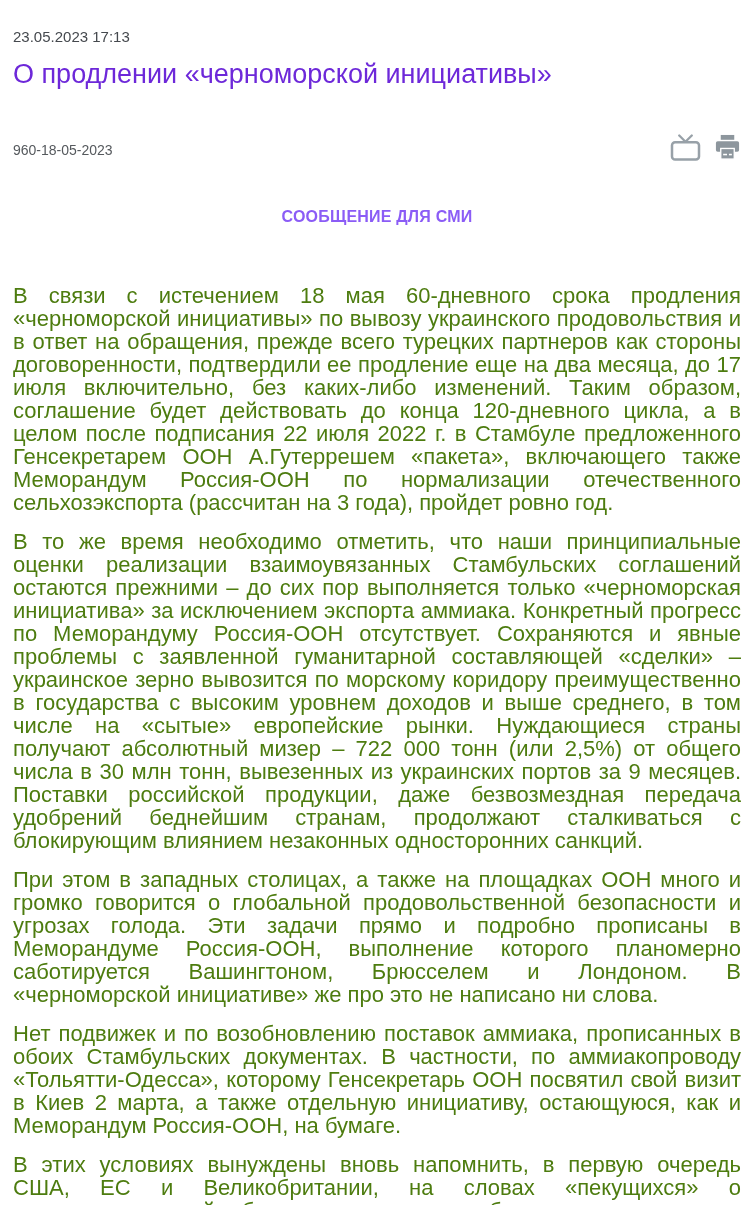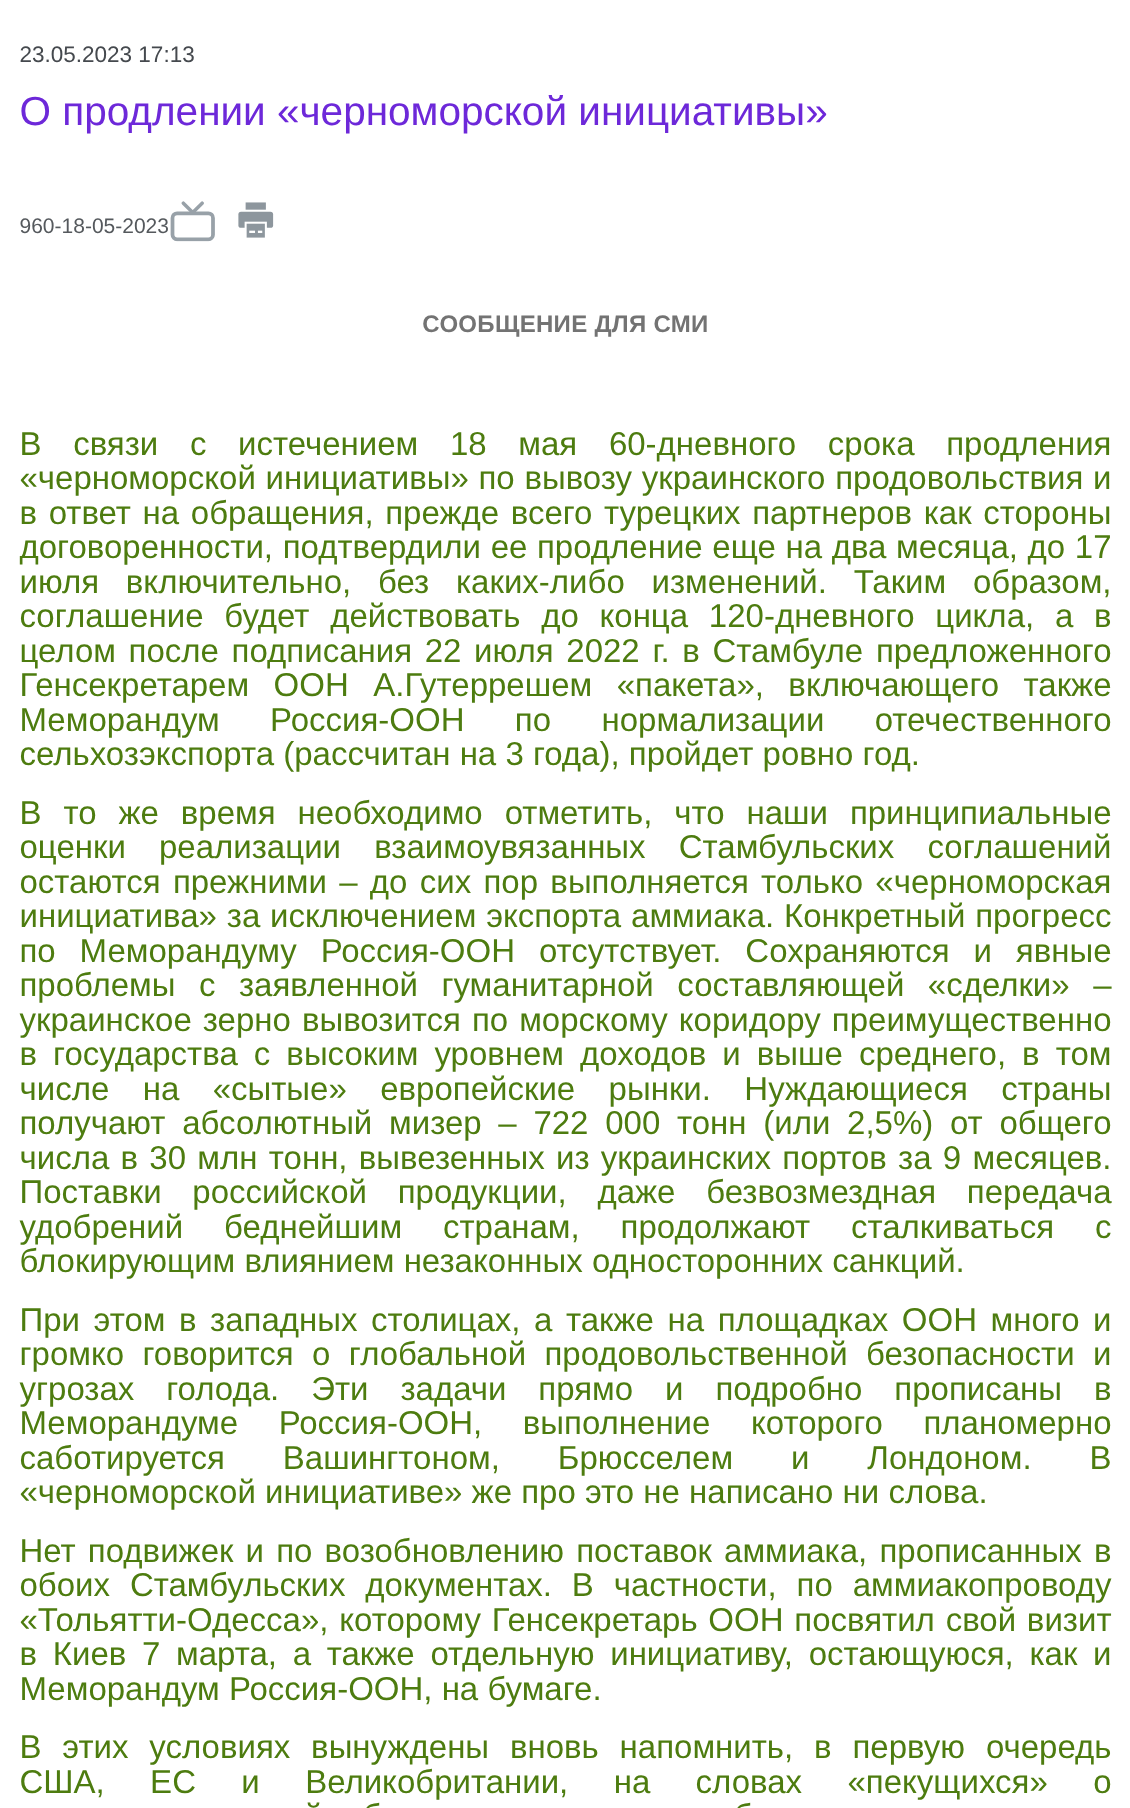--- a/index.html
+++ b/index.html
@@ -19,21 +19,21 @@
     margin: 13px 0 0 0;
     font-size: 27px;
     font-weight: 400;
     color: #6d28d9;
     line-height: 1.2;
   }
 
   .meta-row {
     margin-top: 44px;
     display: flex;
-    justify-content: flex-start;
+    justify-content: space-between;
     align-items: flex-end;
   }
   .doc-number {
     font-size: 14px;
     color: #55595d;
     padding-bottom: 3px;
   }
   .tools { display: flex; gap: 13px; align-items: center; }
   .tool {
     display: inline-flex;
@@ -41,21 +41,21 @@
     justify-content: center;
     cursor: pointer;
     text-decoration: none;
   }
 
   .kicker {
     margin-top: 47px;
     text-align: center;
     font-size: 16px;
     font-weight: 700;
-    color: #737373;
+    color: #8b5cf6;
     letter-spacing: .2px;
   }
 
   .article-body { margin-top: 58px; }
   .article-body p {
     margin: 16px 0 14px 0;
     font-size: 22px;
     line-height: 23px;
     text-align: justify;
     color: #4d7c0f;
@@ -116,21 +116,21 @@
       </a>
     </div>
   </div>
 
   <div class="kicker">СООБЩЕНИЕ ДЛЯ СМИ</div>
 
   <div class="article-body">
     <p>В связи с истечением 18 мая 60-дневного срока продления «черноморской инициативы» по вывозу украинского продовольствия и в ответ на обращения, прежде всего турецких партнеров как стороны договоренности, подтвердили ее продление еще на два месяца, до 17 июля включительно, без каких-либо изменений. Таким образом, соглашение будет действовать до конца 120-дневного цикла, а в целом после подписания 22 июля 2022 г. в Стамбуле предложенного Генсекретарем ООН А.Гутеррешем «пакета», включающего также Меморандум Россия-ООН по нормализации отечественного сельхозэкспорта (рассчитан на 3 года), пройдет ровно год.</p>
     <p>В то же время необходимо отметить, что наши принципиальные оценки реализации взаимоувязанных Стамбульских соглашений остаются прежними – до сих пор выполняется только «черноморская инициатива» за исключением экспорта аммиака. Конкретный прогресс по Меморандуму Россия-ООН отсутствует. Сохраняются и явные проблемы с заявленной гуманитарной составляющей «сделки» – украинское зерно вывозится по морскому коридору преимущественно в государства с высоким уровнем доходов и выше среднего, в том числе на «сытые» европейские рынки. Нуждающиеся страны получают абсолютный мизер – 722 000 тонн (или 2,5%) от общего числа в 30 млн тонн, вывезенных из украинских портов за 9 месяцев. Поставки российской продукции, даже безвозмездная передача удобрений беднейшим странам, продолжают сталкиваться с блокирующим влиянием незаконных односторонних санкций.</p>
     <p>При этом в западных столицах, а также на площадках ООН много и громко говорится о глобальной продовольственной безопасности и угрозах голода. Эти задачи прямо и подробно прописаны в Меморандуме Россия-ООН, выполнение которого планомерно саботируется Вашингтоном, Брюсселем и Лондоном. В «черноморской инициативе» же про это не написано ни слова.</p>
-    <p>Нет подвижек и по возобновлению поставок аммиака, прописанных в обоих Стамбульских документах. В частности, по аммиакопроводу «Тольятти-Одесса», которому Генсекретарь ООН посвятил свой визит в Киев 7 марта, а также отдельную инициативу, остающуюся, как и Меморандум Россия-ООН, на бумаге.</p>
+    <p>Нет подвижек и по возобновлению поставок аммиака, прописанных в обоих Стамбульских документах. В частности, по аммиакопроводу «Тольятти-Одесса», которому Генсекретарь ООН посвятил свой визит в Киев 2 марта, а также отдельную инициативу, остающуюся, как и Меморандум Россия-ООН, на бумаге.</p>
     <p>В этих условиях вынуждены вновь напомнить, в первую очередь США, ЕС и Великобритании, на словах «пекущихся» о продовольственной безопасности, о необходимости реального изъятия российских удобрений и продовольствия из-под односторонних санкций. Повторить пять «системных» задач, которые должны быть решены в рамках реализации Меморандума Россия-ООН и прогресс по которым до сих пор отсутствует, – переподключение «Россельхозбанка» к SWIFT; поставки запчастей; разблокирование транспортной логистики и страхования; реанимирование аммиакопровода «Тольятти-Одесса» и «разморозка» активов российских компаний. Без выполнения этих требований ни о каком расширении «черноморской инициативы» речи в принципе не идет, а сама договоренность будет прекращена после 17 июля.</p>
   </div>
 
   <div class="share-row">
 
     <a class="share-btn">
       <svg width="17" height="17" viewBox="0 0 24 24">
         <path fill="#ffffff" d="M23.95 4.57a10 10 0 0 1-2.82.78 4.96 4.96 0 0 0 2.16-2.72c-.95.55-2 .96-3.12 1.18a4.92 4.92 0 0 0-8.39 4.48A13.94 13.94 0 0 1 1.64 3.16a4.92 4.92 0 0 0 1.52 6.57 4.9 4.9 0 0 1-2.23-.62v.06a4.92 4.92 0 0 0 3.95 4.83 4.99 4.99 0 0 1-2.21.08 4.94 4.94 0 0 0 4.6 3.42A9.87 9.87 0 0 1 0 19.54a13.94 13.94 0 0 0 7.55 2.21c9.06 0 14-7.5 14-13.99v-.63a9.94 9.94 0 0 0 2.4-2.56z"></path>
       </svg>
     </a>

